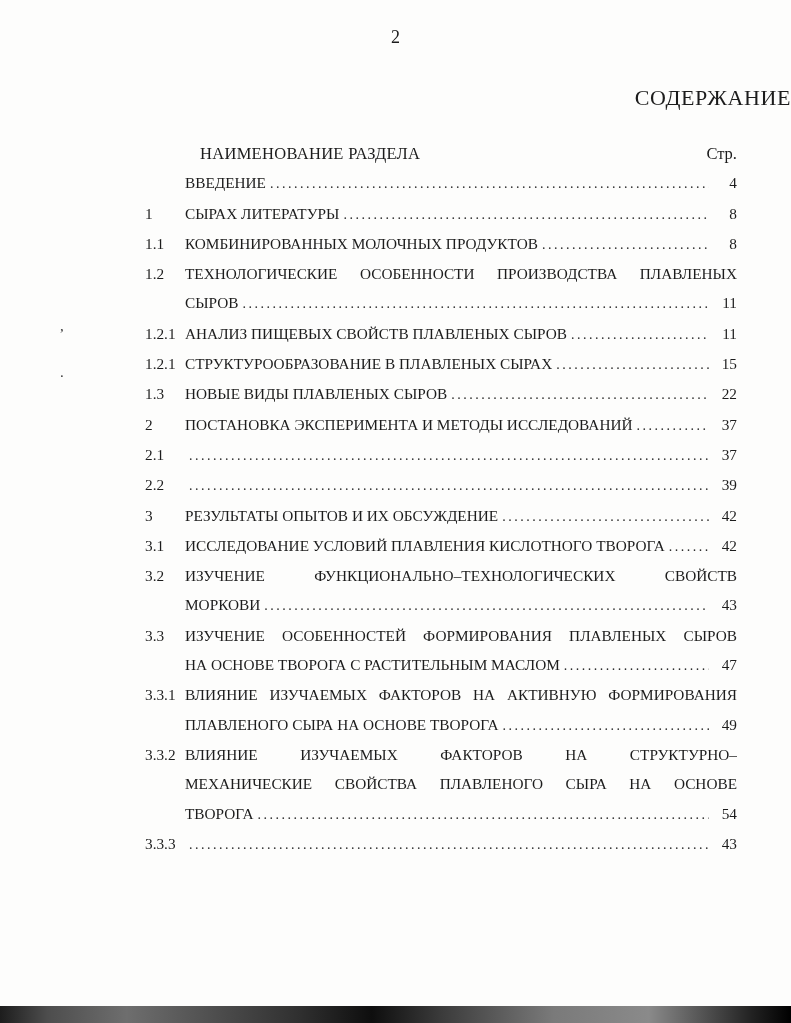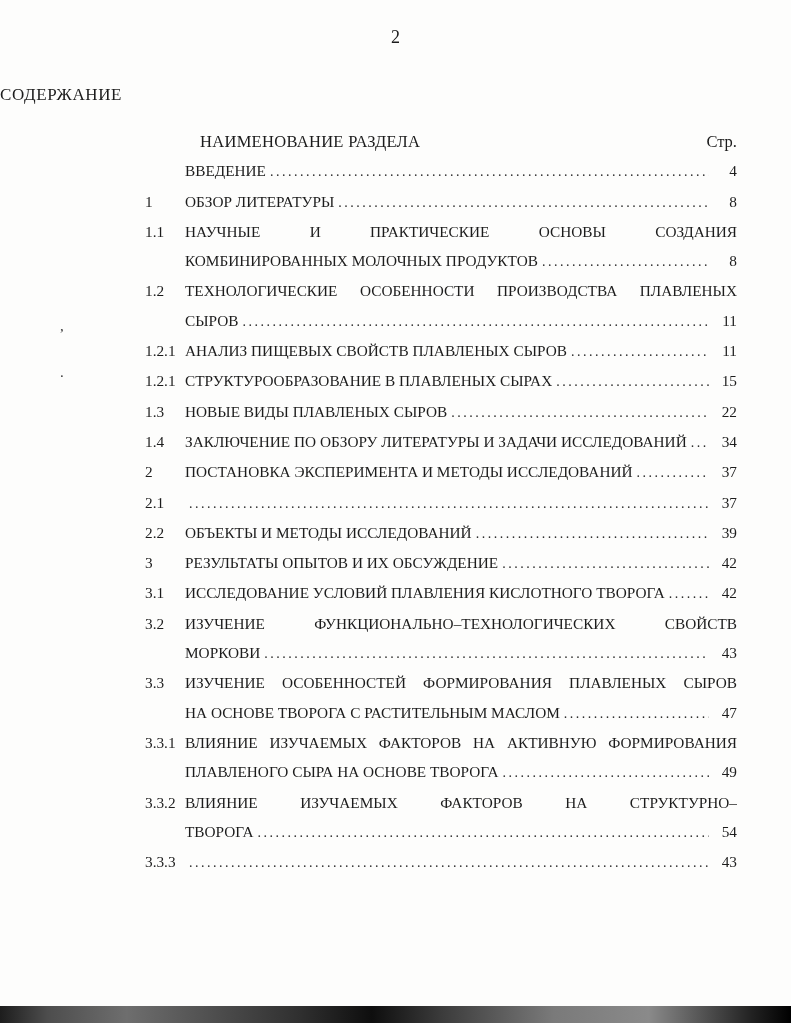--- a/index.html
+++ b/index.html
@@ -2,22 +2,22 @@
 <html><head>
 <meta charset="utf-8">
 <style>
   html,body{margin:0;padding:0;background:#ffffff;}
   .page{
     width:791px;height:1023px;position:relative;overflow:hidden;
     background:#fdfdfc;color:#1c1c1c;
     font-family:"Liberation Serif", serif;
   }
   .pagenum{text-align:center;padding-top:27px;font-size:18px;}
-  .doc-title{text-align:left;margin-top:37px;font-size:17px;letter-spacing:0.6px;}
-  .toc{position:absolute;left:145px;right:54px;top:127px;}
+  .doc-title{text-align:right;margin-top:37px;font-size:22px;letter-spacing:0.6px;}
+  .toc{position:absolute;left:145px;right:54px;top:139px;}
   .toc-header{display:flex;justify-content:space-between;align-items:baseline;font-size:16.5px;line-height:29.3px;}
   .toc-header-name{padding-left:55px;letter-spacing:0.3px;}
   .toc-entry{display:flex;}
   .toc-num{flex:0 0 40px;font-size:15.3px;line-height:29.3px;}
   .toc-body{flex:1;min-width:0;}
   .toc-line{line-height:29.3px;font-size:15.3px;}
   .justify{text-align:justify;text-align-last:justify;}
   .last{display:flex;align-items:baseline;}
   .toc-text{flex:0 1 auto;}
   .leader{flex:1 1 0;min-width:0;overflow:hidden;white-space:nowrap;margin:0 4px;color:#2e2e2e;}
@@ -56,30 +56,29 @@
               <span class="toc-text">ВВЕДЕНИЕ</span>
               <span class="leader"></span>
               <span class="toc-page">4</span>
             </div>
           </div>
         </div>
         <div class="toc-entry">
           <div class="toc-num">1</div>
           <div class="toc-body">
             <div class="toc-line last">
-              <span class="toc-text">ОБЗОР ЛИТЕРАТУРЫ</span>
+              <span class="toc-text">СЫРАХ ЛИТЕРАТУРЫ</span>
               <span class="leader"></span>
               <span class="toc-page">8</span>
             </div>
           </div>
         </div>
         <div class="toc-entry">
           <div class="toc-num">1.1</div>
           <div class="toc-body">
-            <div class="toc-line justify">НАУЧНЫЕ И ПРАКТИЧЕСКИЕ ОСНОВЫ СОЗДАНИЯ</div>
             <div class="toc-line last">
               <span class="toc-text">КОМБИНИРОВАННЫХ  МОЛОЧНЫХ  ПРОДУКТОВ</span>
               <span class="leader"></span>
               <span class="toc-page">8</span>
             </div>
           </div>
         </div>
         <div class="toc-entry">
           <div class="toc-num">1.2</div>
           <div class="toc-body">
@@ -115,30 +114,20 @@
           <div class="toc-num">1.3</div>
           <div class="toc-body">
             <div class="toc-line last">
               <span class="toc-text">НОВЫЕ ВИДЫ ПЛАВЛЕНЫХ СЫРОВ</span>
               <span class="leader"></span>
               <span class="toc-page">22</span>
             </div>
           </div>
         </div>
         <div class="toc-entry">
-          <div class="toc-num">1.4</div>
-          <div class="toc-body">
-            <div class="toc-line last">
-              <span class="toc-text">ЗАКЛЮЧЕНИЕ ПО ОБЗОРУ ЛИТЕРАТУРЫ  И ЗАДАЧИ ИССЛЕДОВАНИЙ</span>
-              <span class="leader"></span>
-              <span class="toc-page">34</span>
-            </div>
-          </div>
-        </div>
-        <div class="toc-entry">
           <div class="toc-num">2</div>
           <div class="toc-body">
             <div class="toc-line last">
               <span class="toc-text">ПОСТАНОВКА ЭКСПЕРИМЕНТА И МЕТОДЫ ИССЛЕДОВАНИЙ</span>
               <span class="leader"></span>
               <span class="toc-page">37</span>
             </div>
           </div>
         </div>
         <div class="toc-entry">
@@ -147,21 +136,20 @@
             <div class="toc-line last">
               <span class="leader"></span>
               <span class="toc-page">37</span>
             </div>
           </div>
         </div>
         <div class="toc-entry">
           <div class="toc-num">2.2</div>
           <div class="toc-body">
             <div class="toc-line last">
-              <span class="toc-text">ОБЪЕКТЫ И МЕТОДЫ ИССЛЕДОВАНИЙ</span>
               <span class="leader"></span>
               <span class="toc-page">39</span>
             </div>
           </div>
         </div>
         <div class="toc-entry">
           <div class="toc-num">3</div>
           <div class="toc-body">
             <div class="toc-line last">
               <span class="toc-text">РЕЗУЛЬТАТЫ ОПЫТОВ И ИХ ОБСУЖДЕНИЕ</span>
@@ -210,20 +198,21 @@
               <span class="toc-text">ПЛАВЛЕНОГО СЫРА НА ОСНОВЕ ТВОРОГА</span>
               <span class="leader"></span>
               <span class="toc-page">49</span>
             </div>
           </div>
         </div>
         <div class="toc-entry">
           <div class="toc-num">3.3.2</div>
           <div class="toc-body">
             <div class="toc-line justify">ВЛИЯНИЕ ИЗУЧАЕМЫХ ФАКТОРОВ НА СТРУКТУРНО–</div>
+            <div class="toc-line justify">МЕХАНИЧЕСКИЕ СВОЙСТВА ПЛАВЛЕНОГО СЫРА НА ОСНОВЕ</div>
             <div class="toc-line last">
               <span class="toc-text">ТВОРОГА</span>
               <span class="leader"></span>
               <span class="toc-page">54</span>
             </div>
           </div>
         </div>
         <div class="toc-entry">
           <div class="toc-num">3.3.3</div>
           <div class="toc-body">

